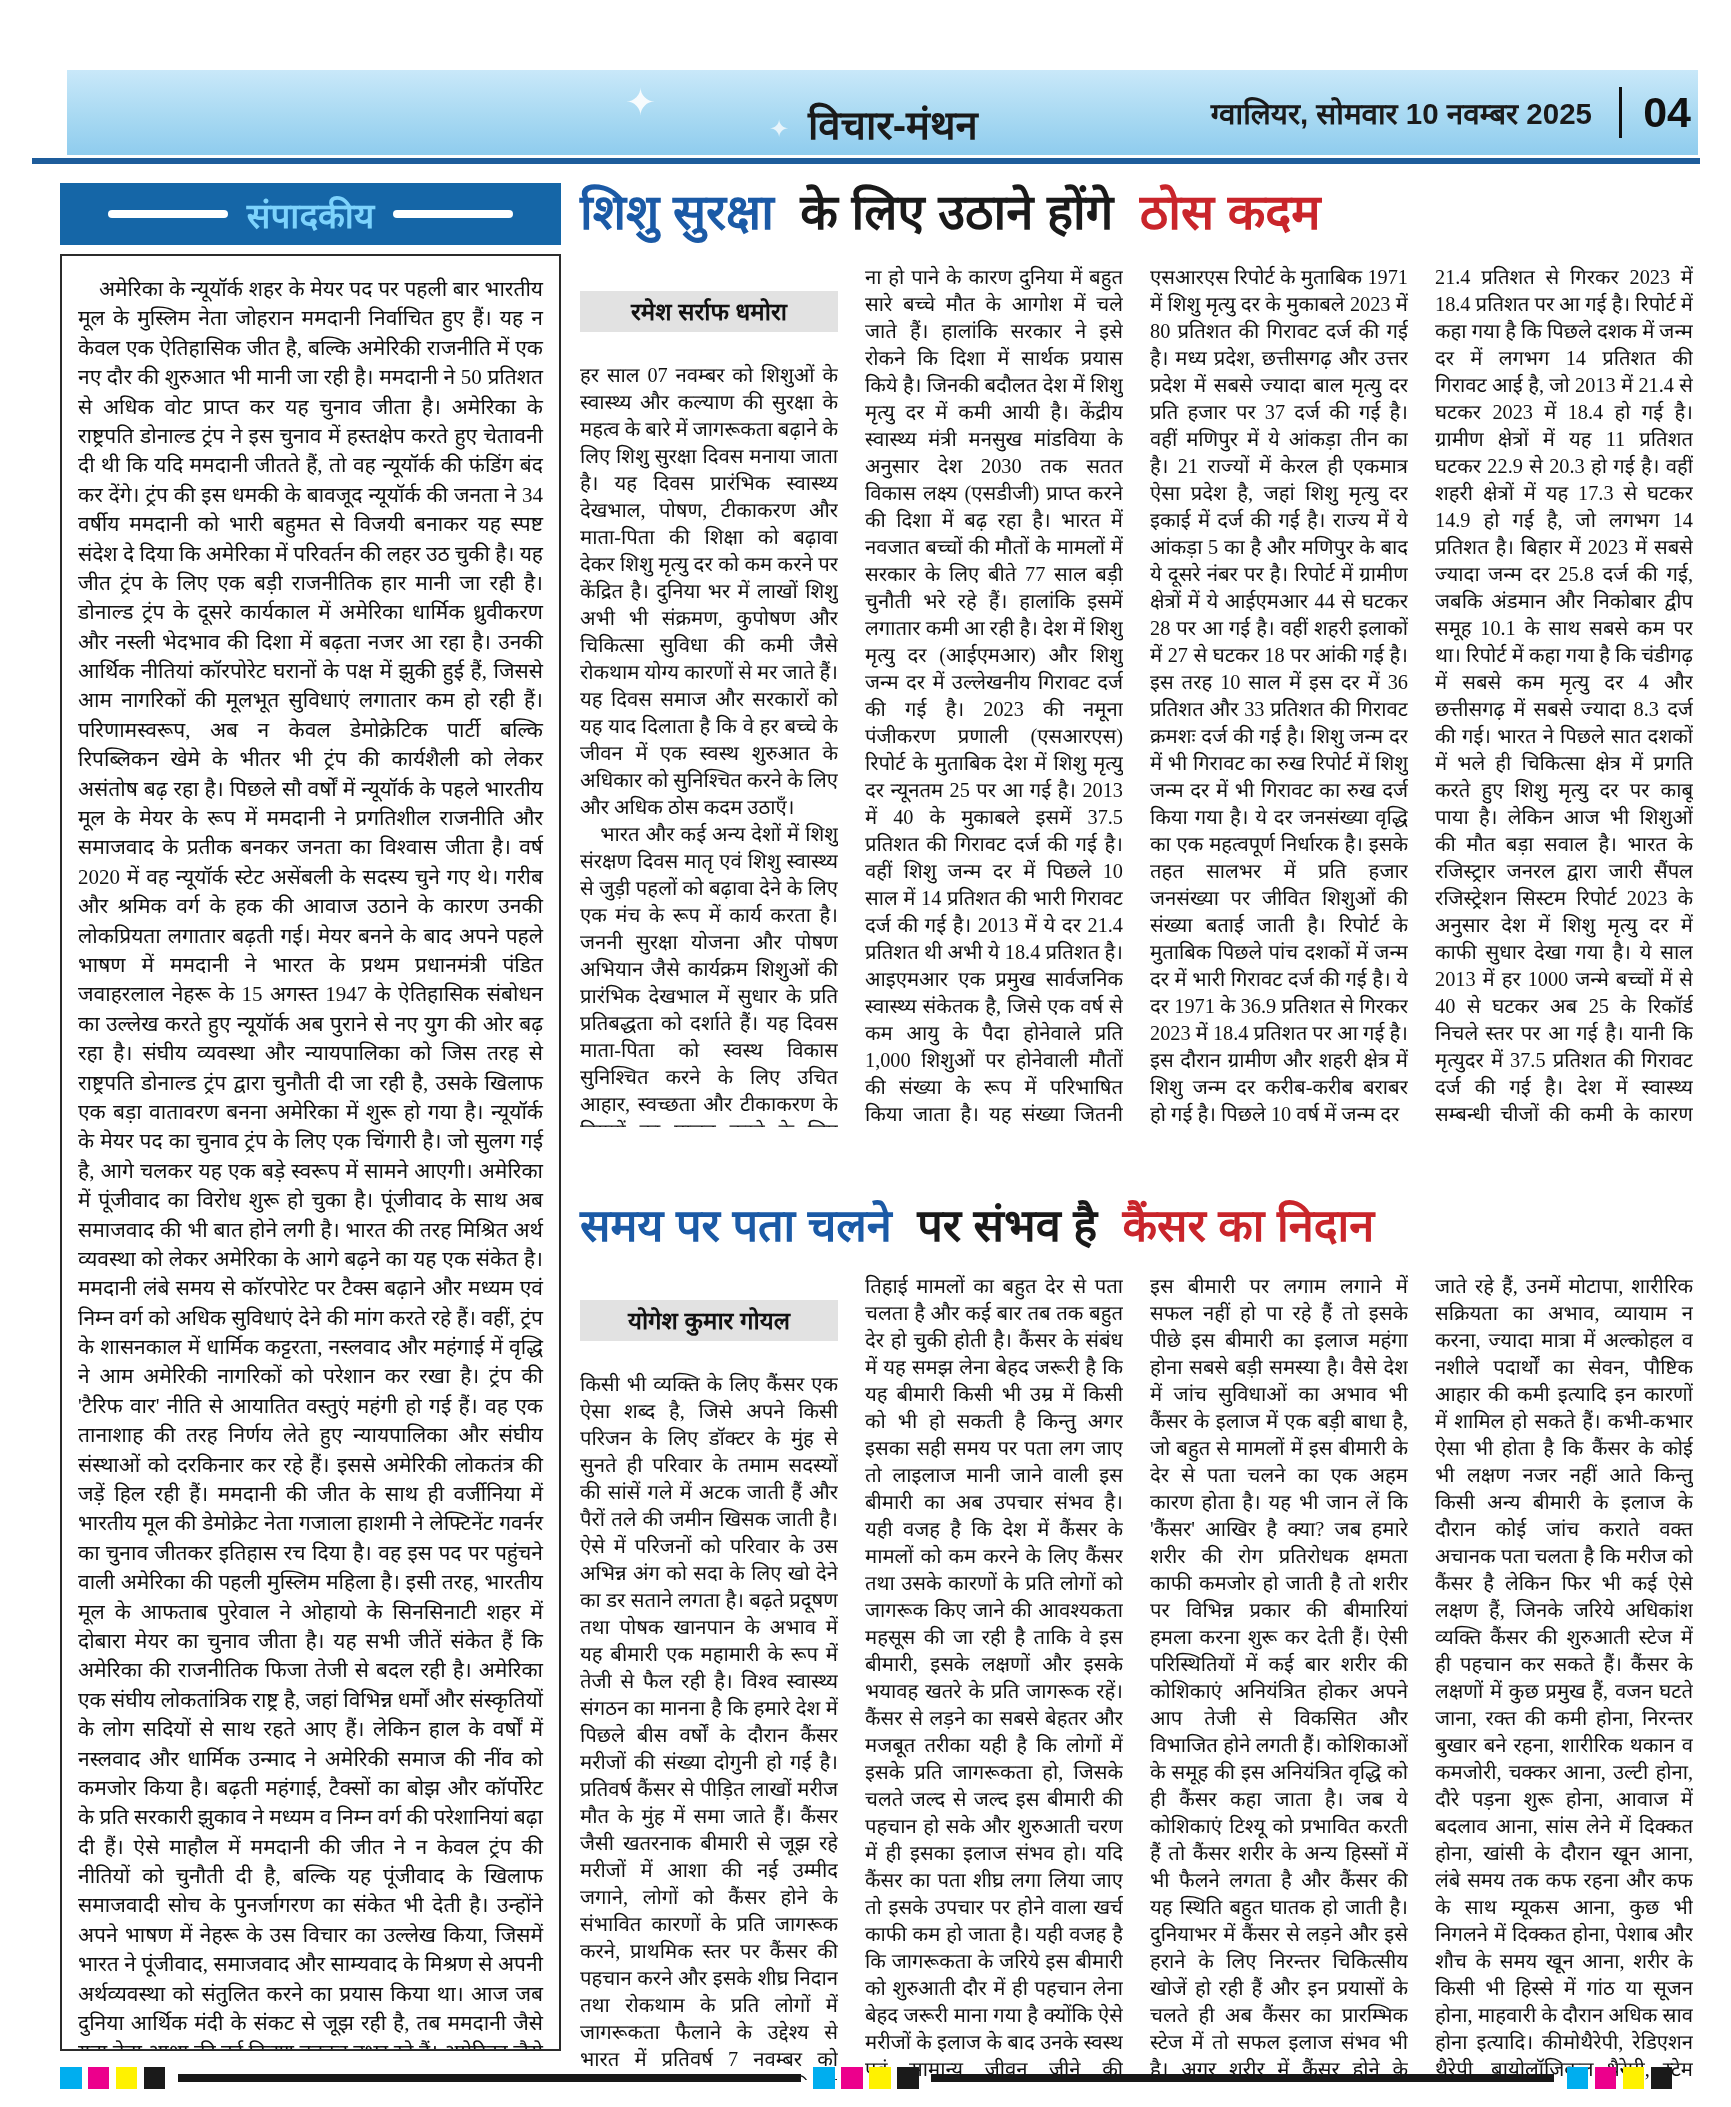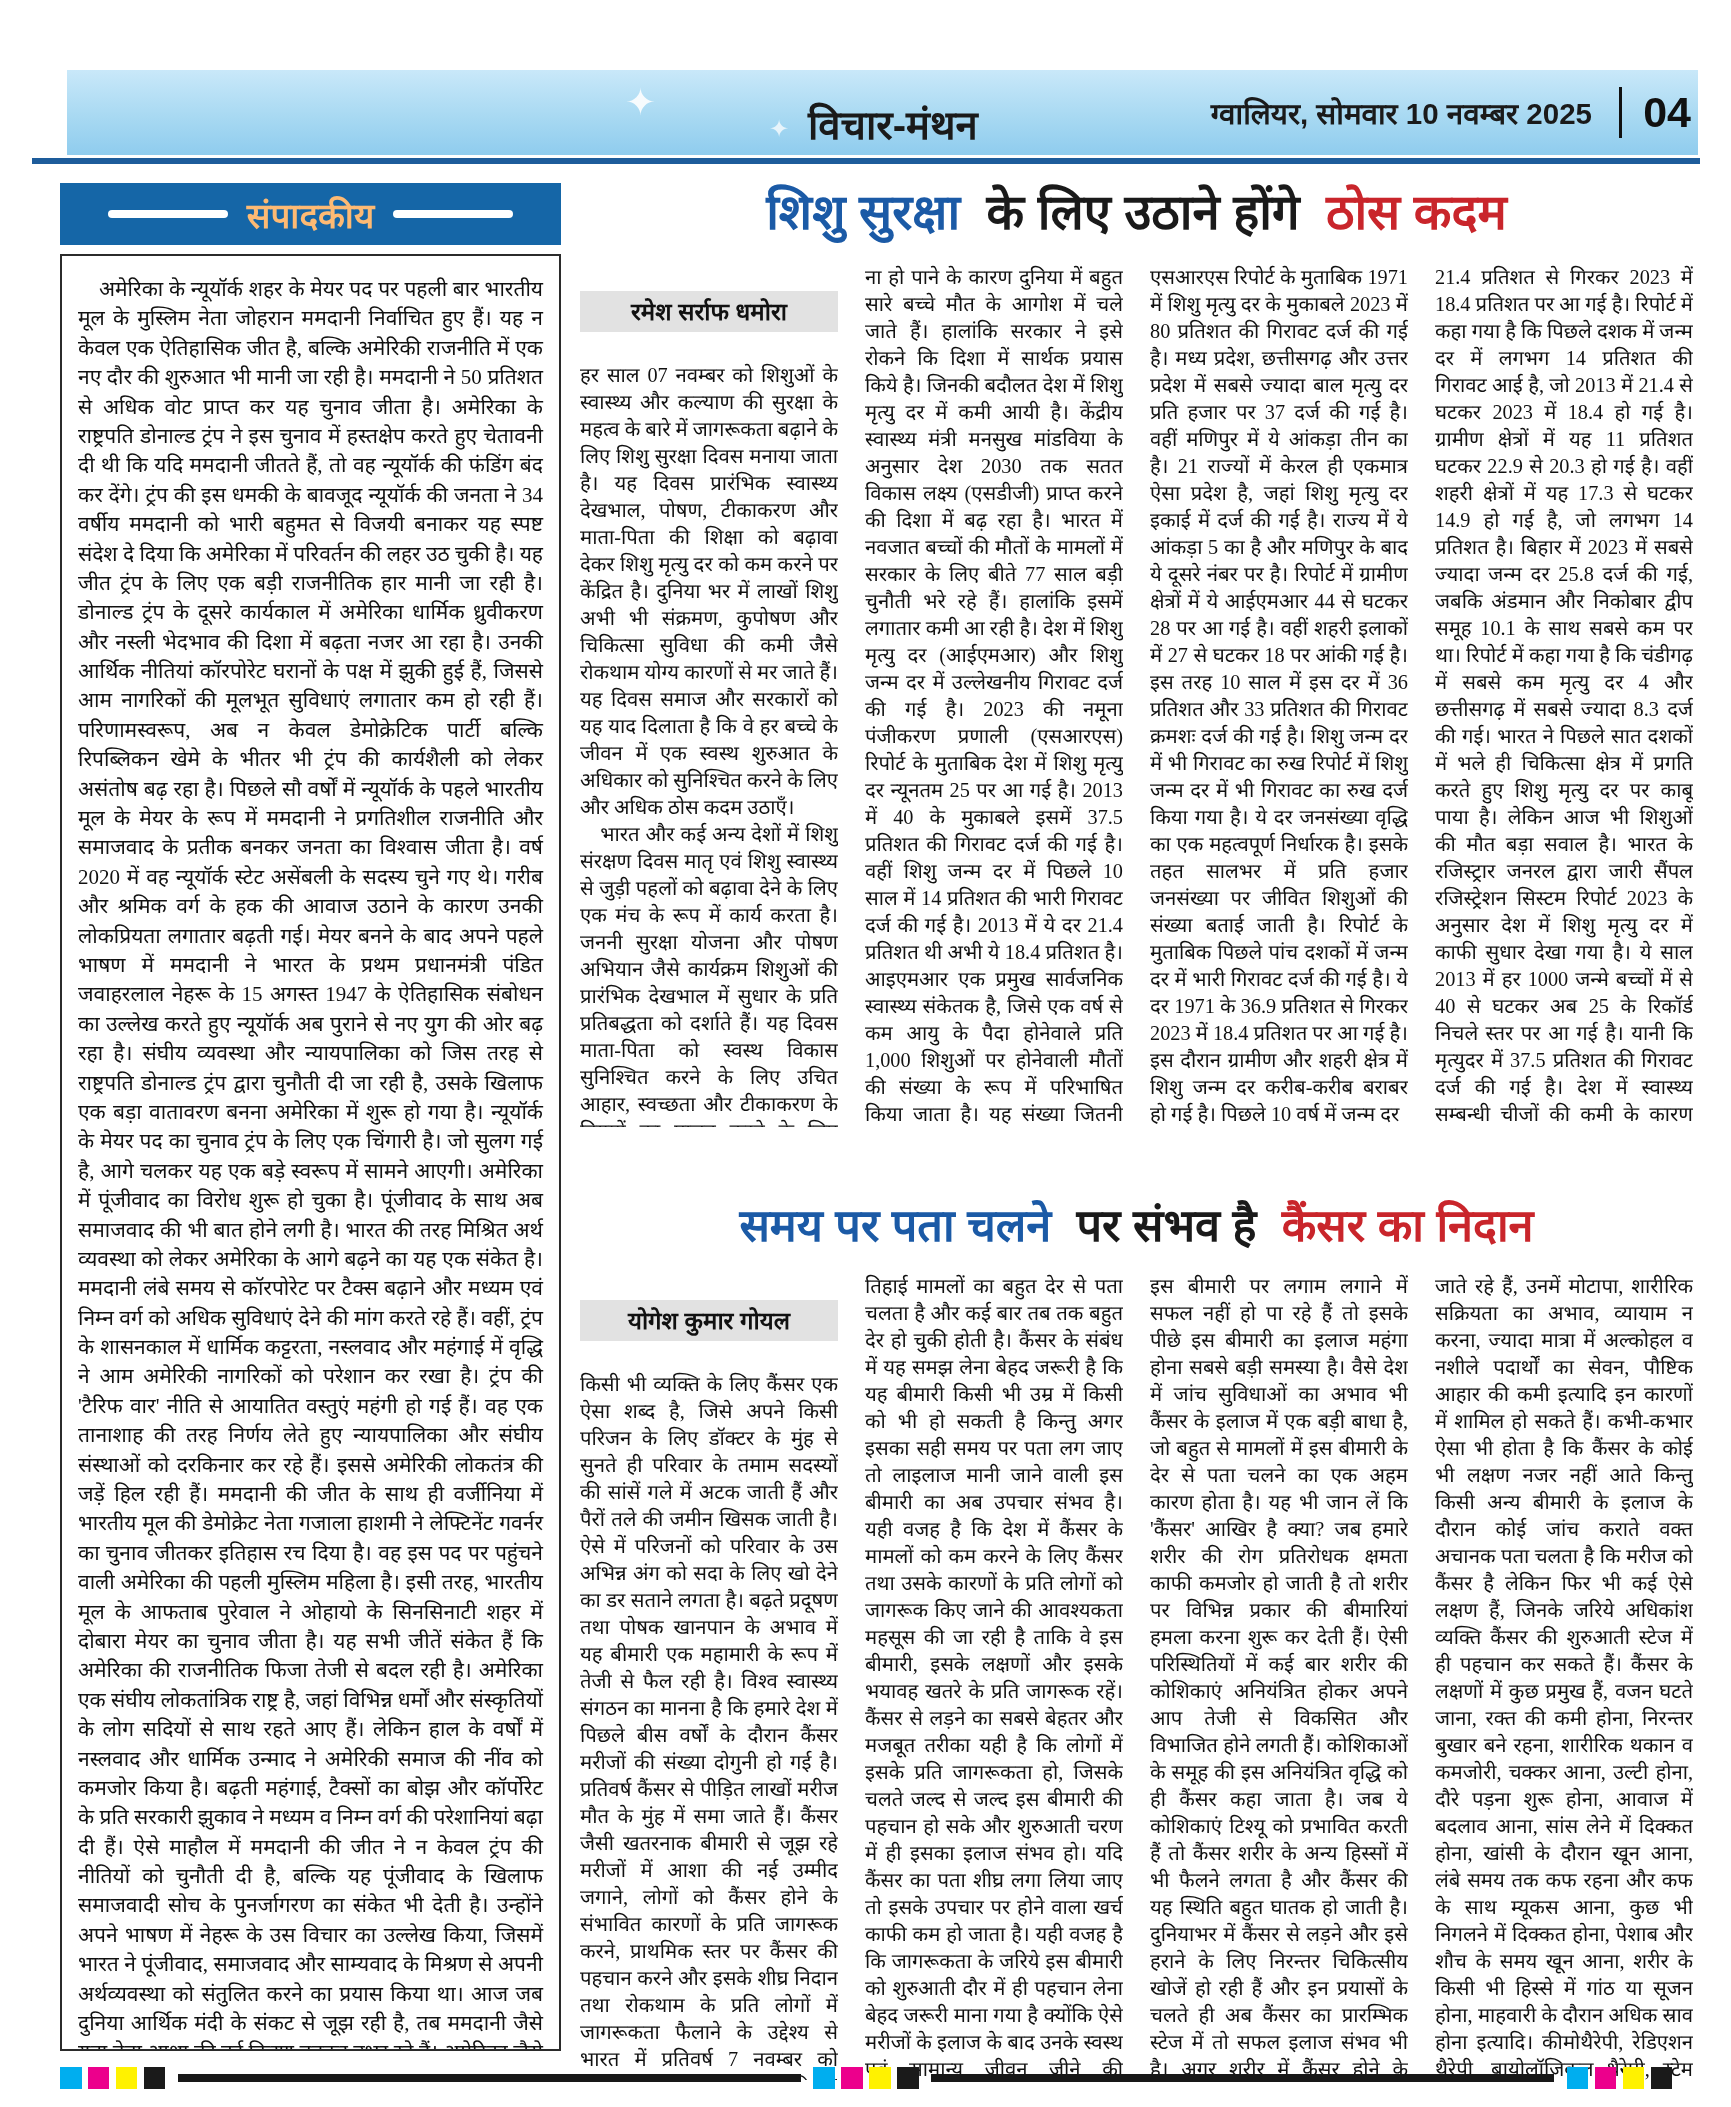--- a/index.html
+++ b/index.html
@@ -19,31 +19,31 @@
   .masthead-date{font-size:29.5px;font-weight:bold;color:#1a1a1a;
                  font-family:"Liberation Sans","DejaVu Sans",sans-serif;}
   .masthead-divider{width:3.2px;height:51px;background:#111;margin:0 21px 0 27px;}
   .masthead-page{font-size:43px;font-weight:bold;color:#111;
                  font-family:"Liberation Sans","DejaVu Sans",sans-serif;}
   .blue-rule{position:absolute;left:32px;top:158px;width:1668px;height:5.6px;background:#1d5c9b;}
   
   .editorial-header{position:absolute;left:60px;top:183px;width:501px;height:62px;background:#1566a7;
                     display:flex;align-items:center;justify-content:center;gap:19px;}
   .editorial-header .bar{height:8.8px;width:120px;background:#ffffff;border-radius:4.8px;}
-  .editorial-label{color:#fdba74;font-size:35px;font-weight:bold;
+  .editorial-label{color:#7dd3fc;font-size:35px;font-weight:bold;
                    font-family:"Liberation Sans","DejaVu Sans",sans-serif;}
   .editorial-box{position:absolute;left:60px;top:254px;width:501px;height:1797px;
                  border:2.4px solid #2b2b2b;background:#fff;box-sizing:border-box;
                  padding:19px 16px;overflow:hidden;}
   .editorial-text{font-size:21px;line-height:1.40;text-align:justify;white-space:pre-line;}
   
   .article{position:absolute;left:580px;width:1113px;}
   .a1{top:177px;}
   .a2{top:1193px;}
-  .headline{text-align:center;font-weight:bold;
+  .headline{font-weight:bold;
             font-family:"Liberation Sans","DejaVu Sans",sans-serif;}
   .a1 .headline{font-size:49px;margin:0 0 21px 0;}
   .a2 .headline{font-size:45px;margin:0 0 19px 0;}
   .hl-blue{color:#1b5aa6;}
   .hl-black{color:#1a1a1a;margin:0 12.8px;}
   .hl-red{color:#c9252b;}
   .cols{display:flex;gap:27px;}
   .a1 .cols{height:863px;}
   .a2 .cols{height:807px;}
   .col{flex:1;overflow:hidden;font-size:20.3px;line-height:1.33;text-align:justify;

